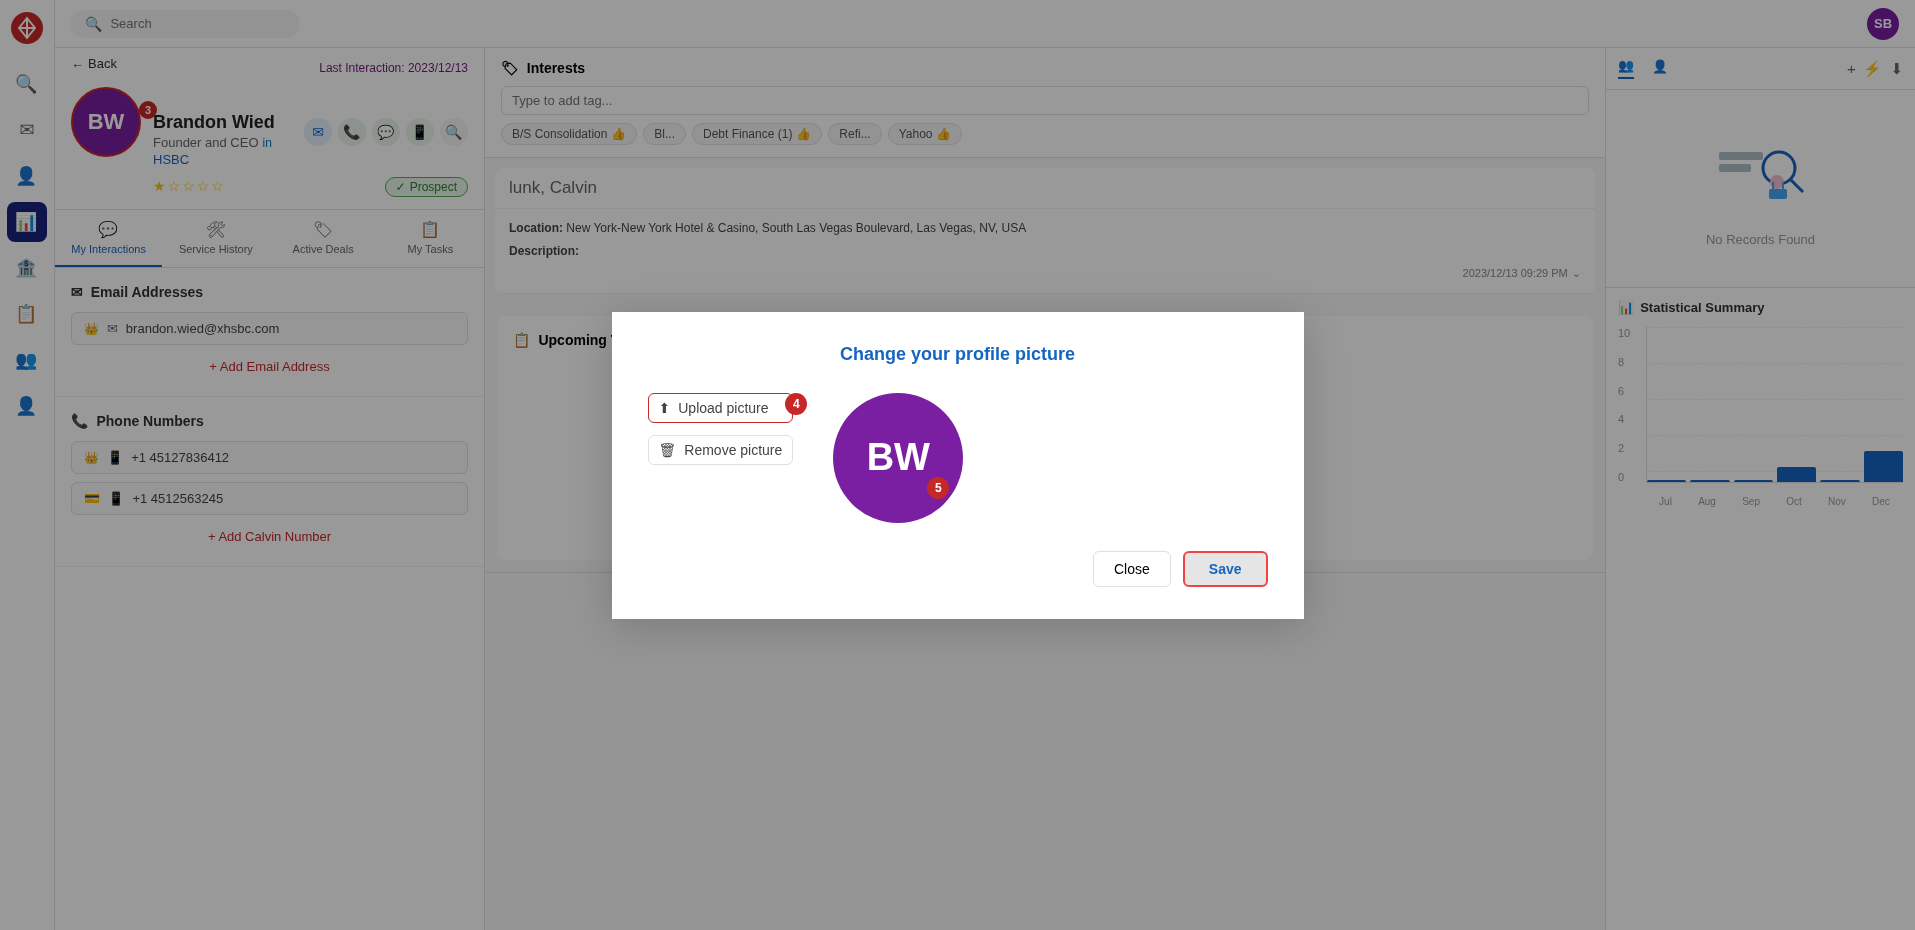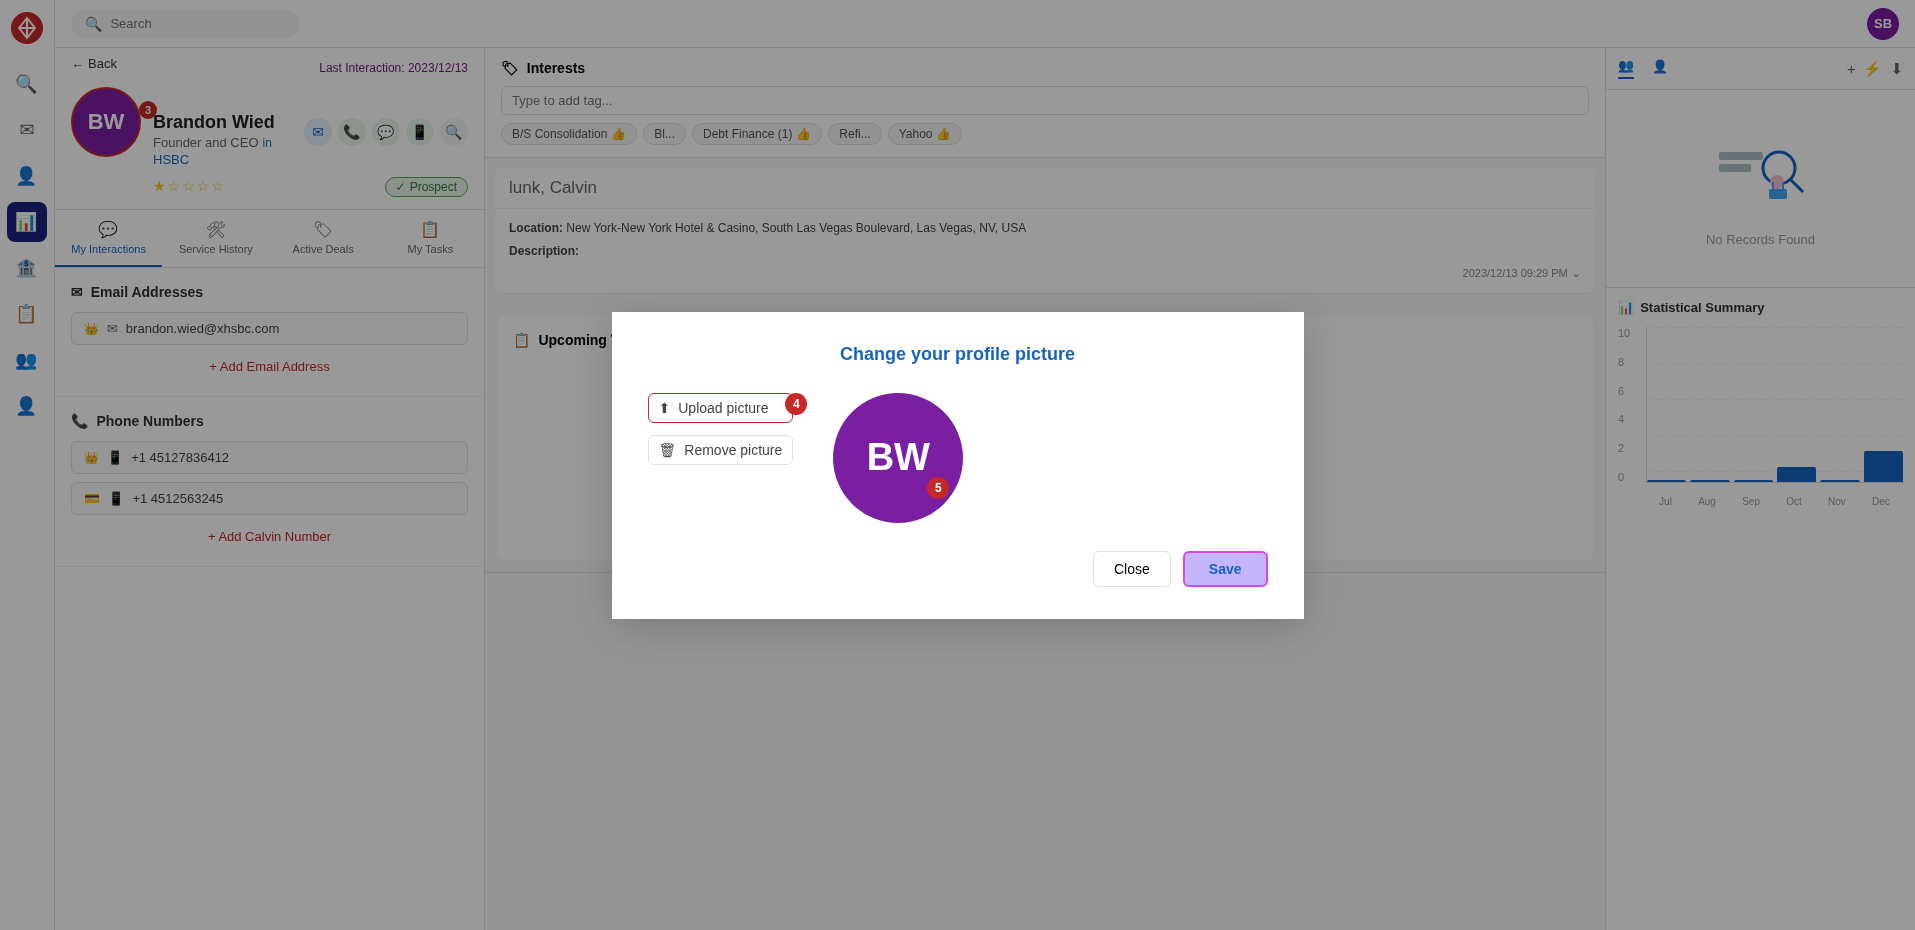--- a/index.html
+++ b/index.html
@@ -204,21 +204,21 @@
     }
     .modal-avatar {
       width: 130px; height: 130px; border-radius: 50%; background: #7b1fa2;
       display: flex; align-items: center; justify-content: center; color: #fff; font-size: 38px; font-weight: bold;
     }
     .modal-footer { display: flex; justify-content: flex-end; gap: 12px; margin-top: 28px; }
     .btn-close-modal {
       padding: 8px 20px; border: 1px solid #e0e0e0; border-radius: 6px; background: #fff; cursor: pointer; font-size: 14px;
     }
     .btn-save-modal {
-      padding: 8px 24px; border: 2px solid #d946ef; border-radius: 6px; background: #c4b5fd; color: #1565c0; cursor: pointer; font-size: 14px; font-weight: 600;
+      padding: 8px 24px; border: 2px solid #ef4444; border-radius: 6px; background: #e5e5e5; color: #1565c0; cursor: pointer; font-size: 14px; font-weight: 600;
     }
     .step-badge {
       position: absolute; width: 22px; height: 22px; border-radius: 50%; background: #c62828; color: #fff;
       display: flex; align-items: center; justify-content: center; font-size: 12px; font-weight: bold;
     }
     .add-task-link { color: #c62828; font-size: 13px; cursor: pointer; text-align: center; padding: 6px; }
 
     
     ::-webkit-scrollbar { width: 4px; }
     ::-webkit-scrollbar-thumb { background: #ccc; border-radius: 2px; }

